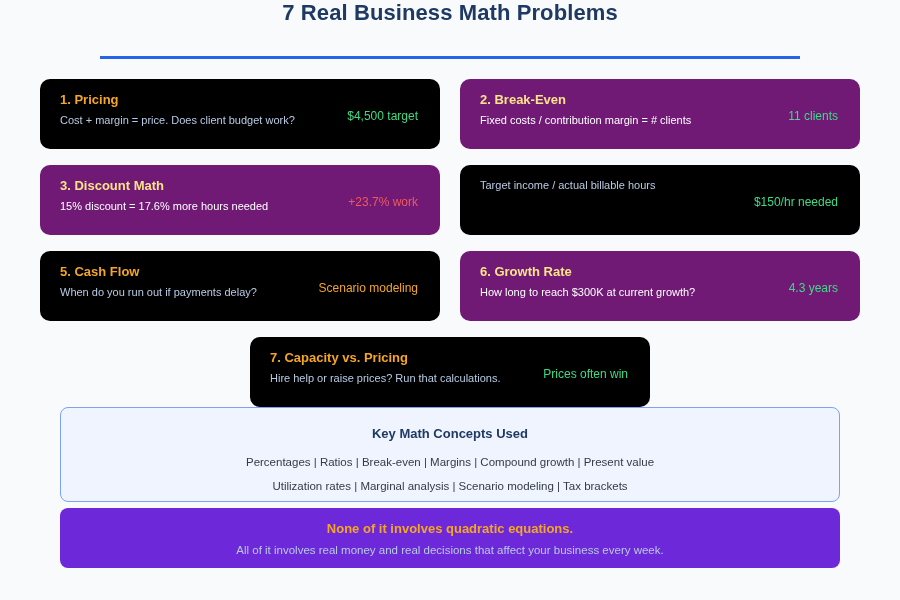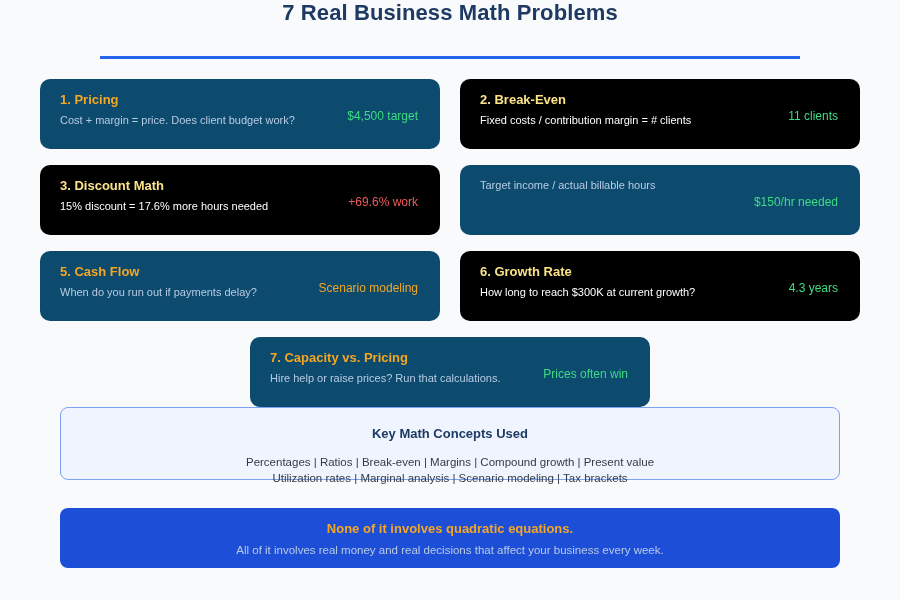--- a/index.html
+++ b/index.html
@@ -52,22 +52,22 @@
     margin-bottom: 16px;
   }
   .card {
     width: 400px;
     height: 70px;
     border-radius: 10px;
     box-sizing: border-box;
     padding: 14px 20px 0 20px;
     position: relative;
   }
-  .card.dark  { background: #0c4a6e; }
-  .card.blue  { background: #000000; }
+  .card.dark  { background: #000000; }
+  .card.blue  { background: #701a75; }
 
   .card-title {
     font-size: 13px;
     font-weight: bold;
     margin: 0 0 7px 0;
     line-height: 1.1;
   }
   .card.dark .card-title { color: #f5a623; }
   .card.blue .card-title { color: #fbe38a; }
 
@@ -94,52 +94,52 @@
   .card.wide {
     width: 400px;
   }
 
   
   .concepts {
     position: absolute;
     left: 60px;
     top: 407px;
     width: 780px;
-    height: 73px;
+    height: 95px;
     box-sizing: border-box;
     background: #eff4ff;
     border: 1.5px solid #7ca3f0;
     border-radius: 8px;
     text-align: center;
     padding-top: 18px;
   }
   .concepts-title {
     margin: 0 0 14px 0;
     font-size: 13px;
     font-weight: bold;
     color: #1e3a63;
     font-family: "Liberation Sans Narrow", "Liberation Sans", sans-serif;
   }
   .concepts-line {
-    margin: 0;
+    margin: 8px;
     font-size: 11.5px;
     color: #333b47;
     line-height: 1.35;
     font-family: "Liberation Sans Narrow", "Liberation Sans", sans-serif;
   }
 
   
   .footer {
     position: absolute;
     left: 60px;
     top: 508px;
     width: 780px;
     height: 60px;
     box-sizing: border-box;
-    background: #1d4ed8;
+    background: #6d28d9;
     border-radius: 8px;
     text-align: center;
     padding-top: 13px;
   }
   .footer-headline {
     margin: 0 0 8px 0;
     font-size: 13px;
     font-weight: bold;
     color: #f5a623;
     font-family: "Liberation Sans Narrow", "Liberation Sans", sans-serif;
@@ -171,21 +171,21 @@
       <p class="card-title">2. Break-Even</p>
       <p class="card-desc">Fixed costs / contribution margin = # clients</p>
       <span class="card-metric" style="color:#3ddc84">11 clients</span>
     </div>
   </div>
 
   <div class="card-row">
     <div class="card blue">
       <p class="card-title">3. Discount Math</p>
       <p class="card-desc">15% discount = 17.6% more hours needed</p>
-      <span class="card-metric" style="color:#f05a5a">+69.6% work</span>
+      <span class="card-metric" style="color:#f05a5a">+23.7% work</span>
     </div>
     <div class="card dark">
       <p class="card-desc">Target income / actual billable hours</p>
       <span class="card-metric" style="color:#3ddc84">$150/hr needed</span>
     </div>
   </div>
 
   <div class="card-row">
     <div class="card dark">
       <p class="card-title">5. Cash Flow</p>

